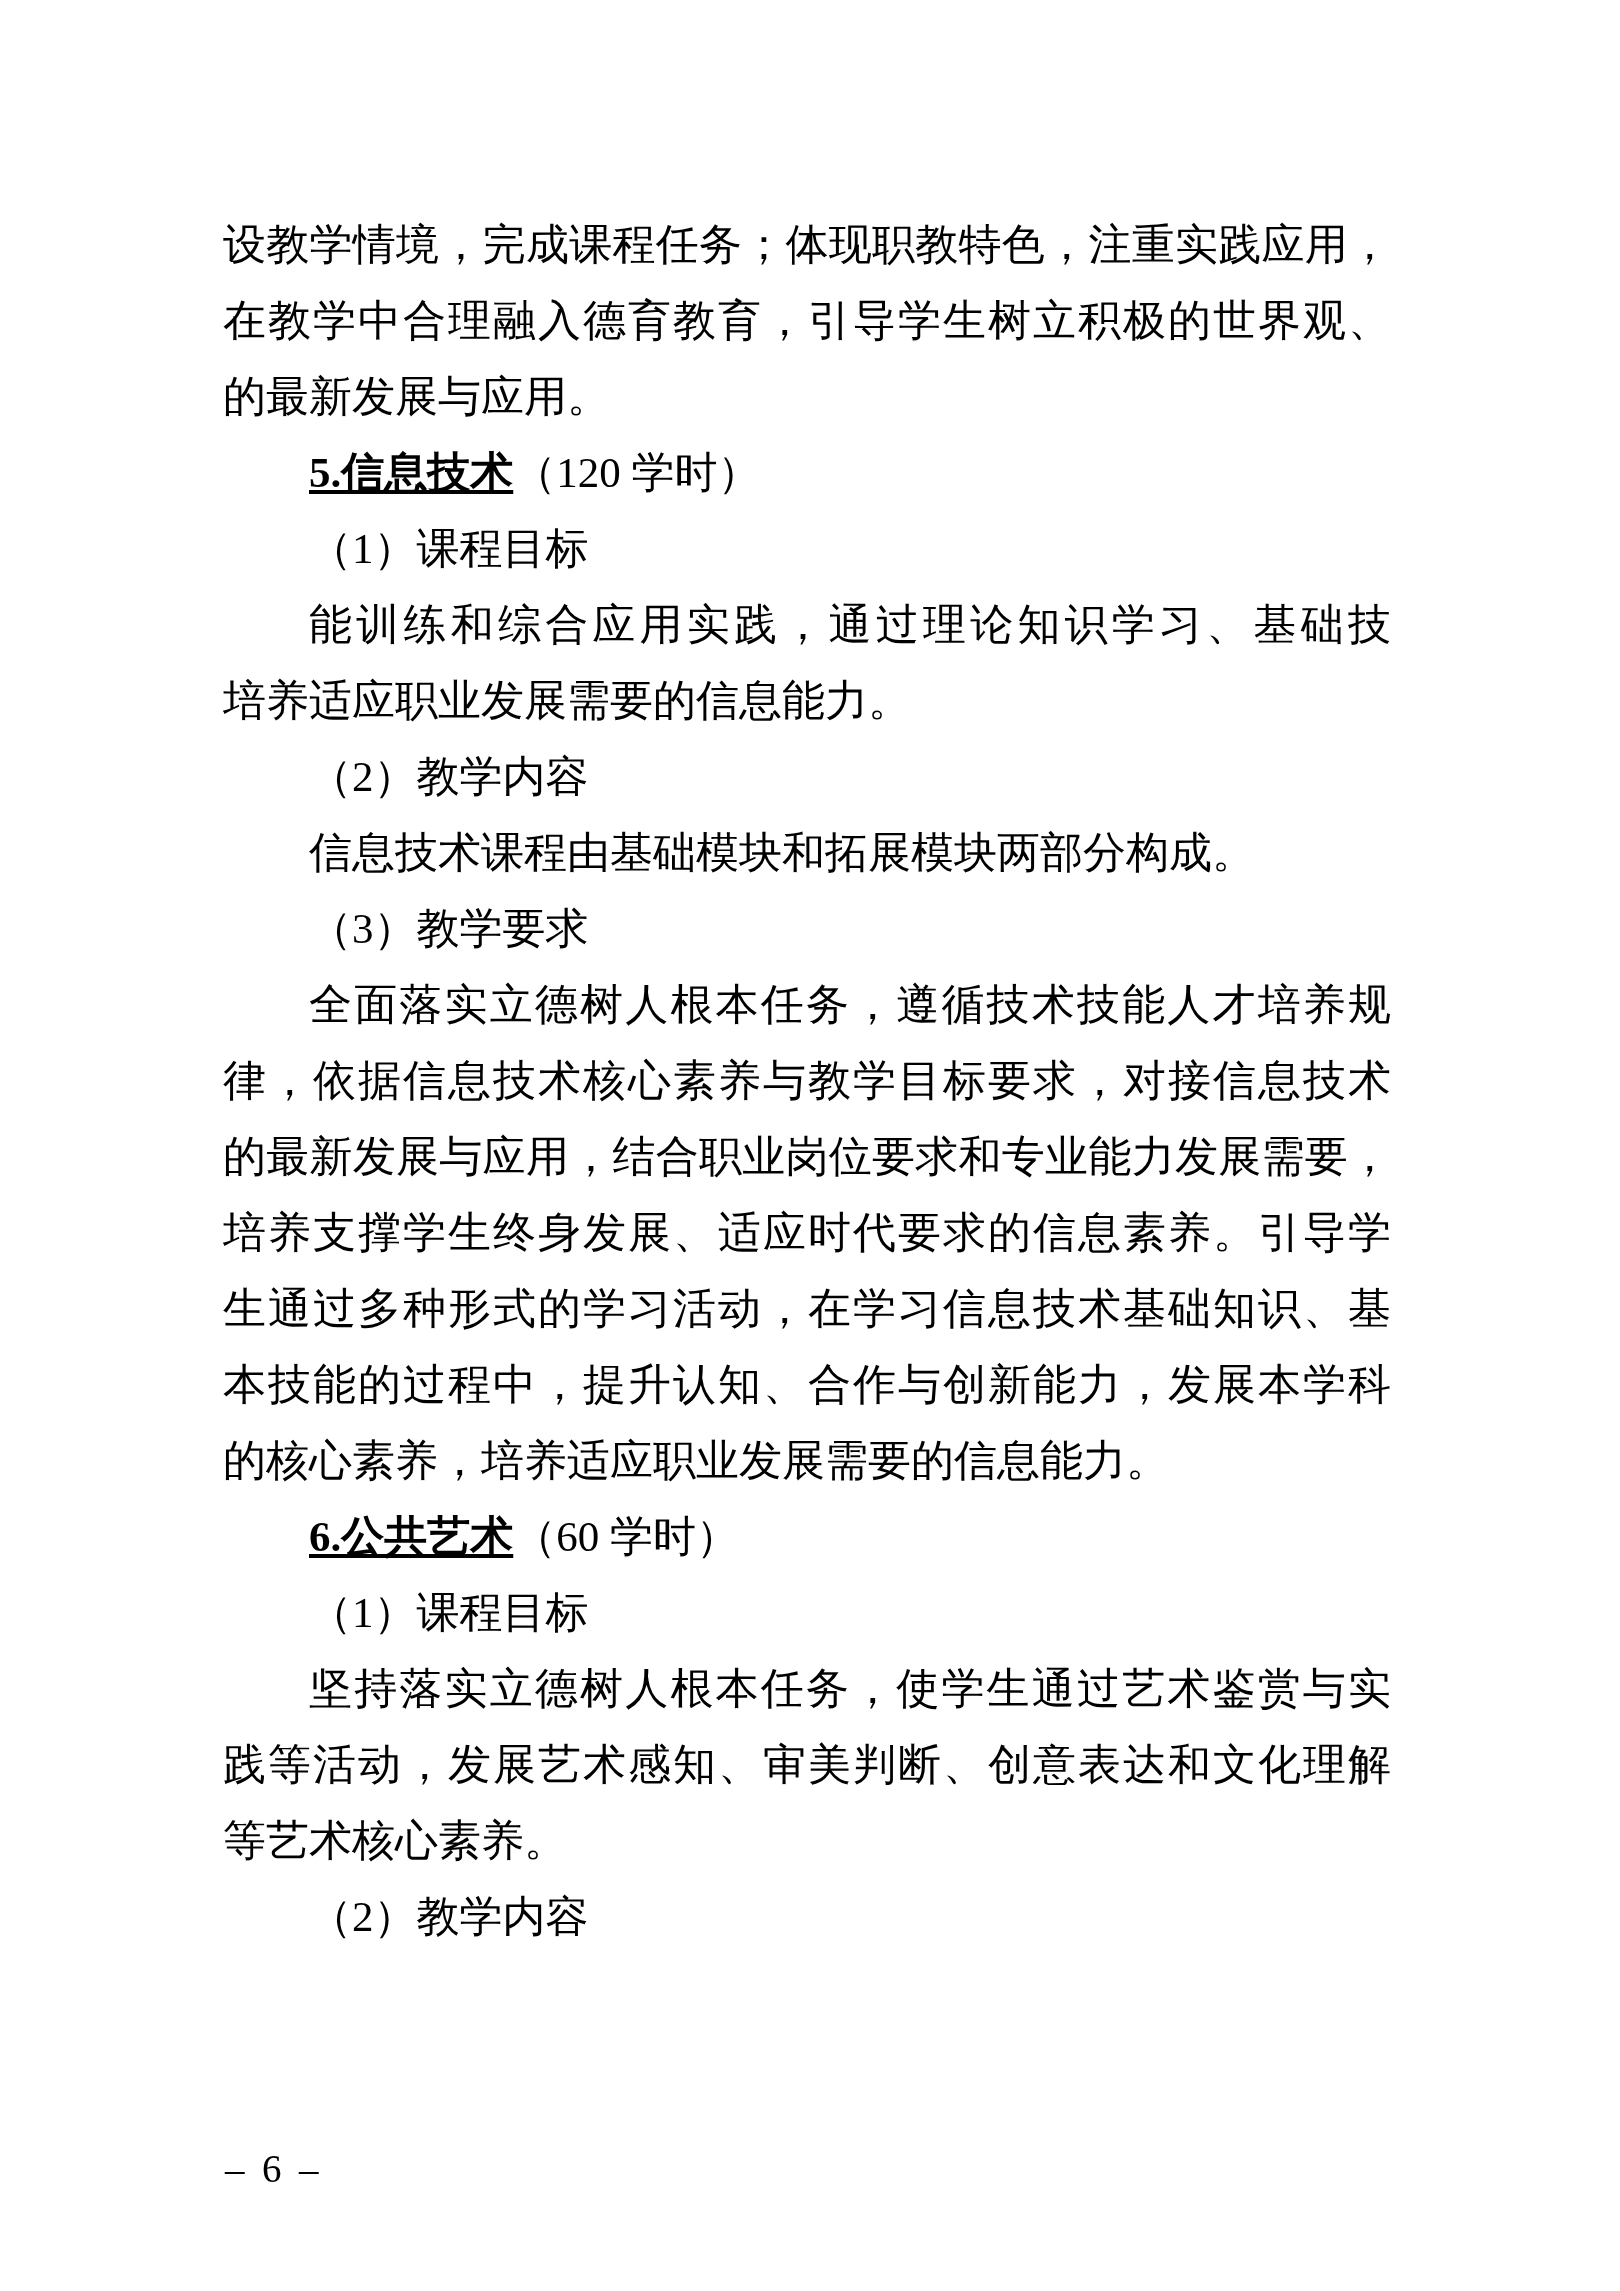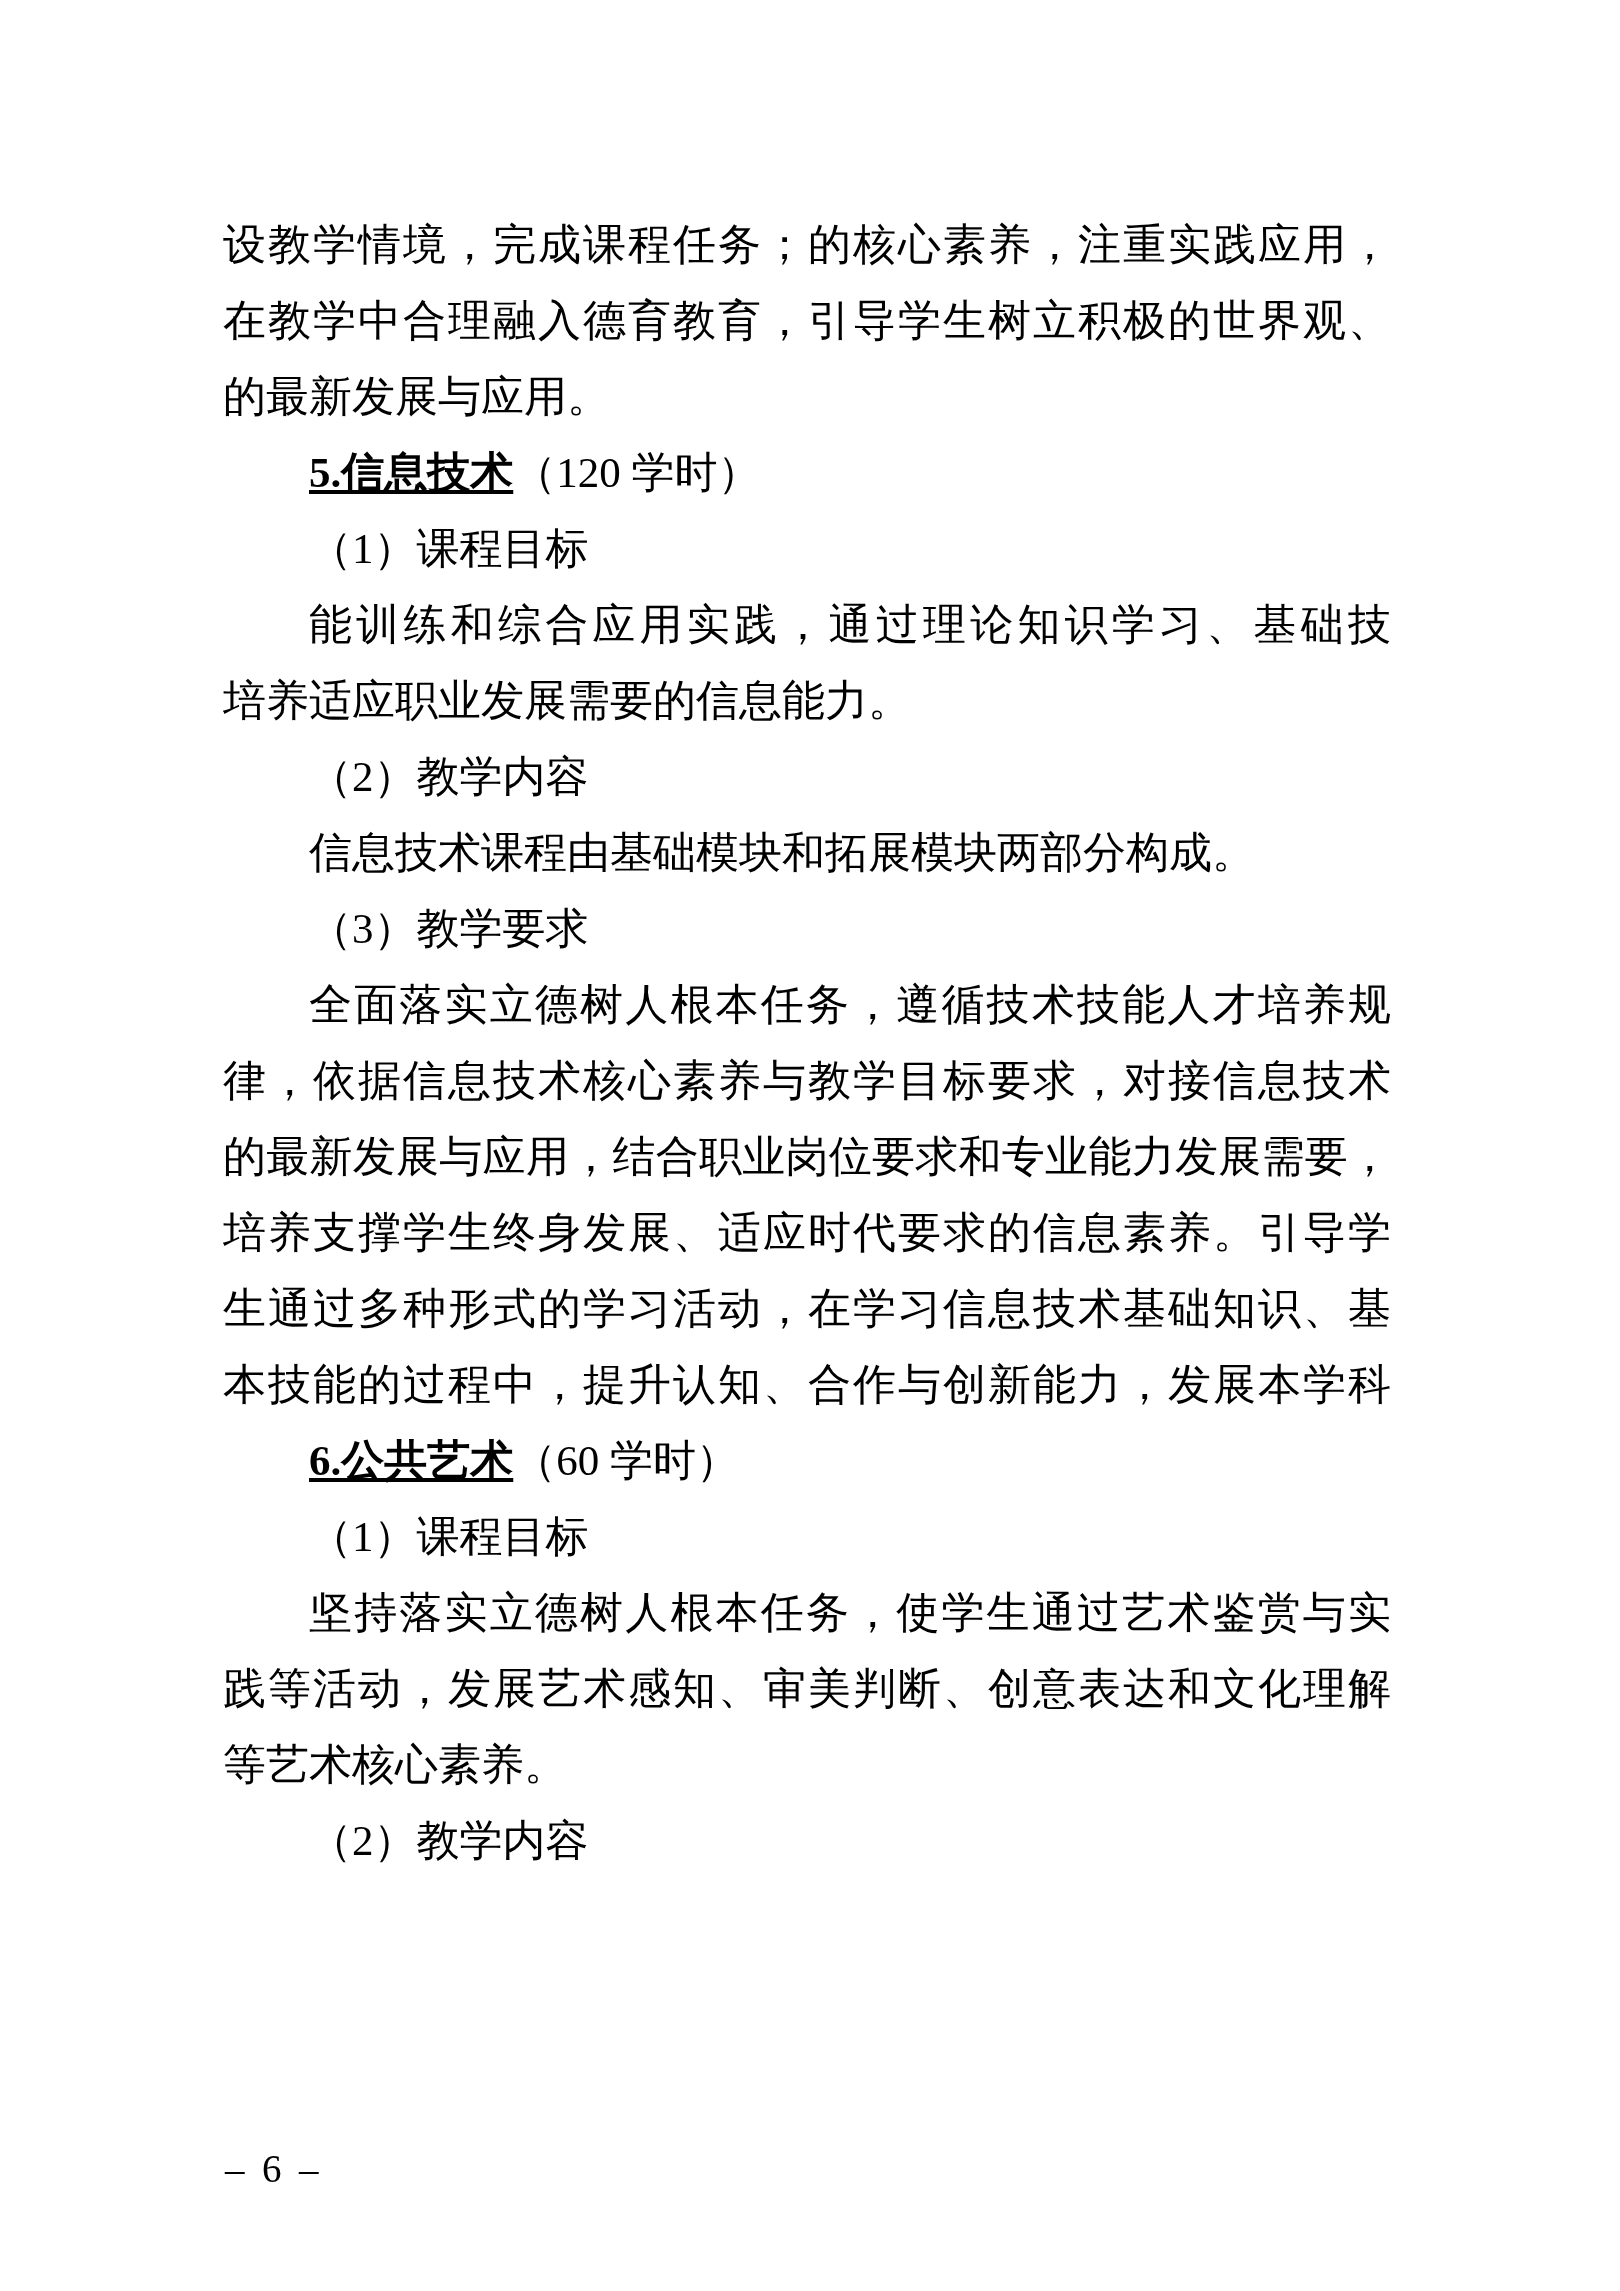--- a/index.html
+++ b/index.html
@@ -48,36 +48,37 @@
     letter-spacing: 3.9px;
     color: #000000;
   }
 </style>
 </head>
 <body>
 
 <div class="page">
 
   <div class="text-block">
-    <div class="line fill">设教学情境，完成课程任务；的核心素养，注重实践应用，</div>
+    <div class="line fill">设教学情境，完成课程任务；体现职教特色，注重实践应用，</div>
     <div class="line fill">在教学中合理融入德育教育，引导学生树立积极的世界观、</div>
     <div class="line">的最新发展与应用。</div>
     <div class="line indent"><span class="bold">5.信息技术</span><span>（120 学时）</span></div>
     <div class="line indent">（1）课程目标</div>
     <div class="line fill indent">能训练和综合应用实践，通过理论知识学习、基础技</div>
     <div class="line">培养适应职业发展需要的信息能力。</div>
     <div class="line indent">（2）教学内容</div>
     <div class="line indent">信息技术课程由基础模块和拓展模块两部分构成。</div>
     <div class="line indent">（3）教学要求</div>
     <div class="line fill indent">全面落实立德树人根本任务，遵循技术技能人才培养规</div>
     <div class="line fill">律，依据信息技术核心素养与教学目标要求，对接信息技术</div>
     <div class="line fill">的最新发展与应用，结合职业岗位要求和专业能力发展需要，</div>
     <div class="line fill">培养支撑学生终身发展、适应时代要求的信息素养。引导学</div>
     <div class="line fill">生通过多种形式的学习活动，在学习信息技术基础知识、基</div>
     <div class="line fill">本技能的过程中，提升认知、合作与创新能力，发展本学科</div>
+    <div class="line">的核心素养，培养适应职业发展需要的信息能力。</div>
     <div class="line indent"><span class="bold">6.公共艺术</span><span>（60 学时）</span></div>
     <div class="line indent">（1）课程目标</div>
     <div class="line fill indent">坚持落实立德树人根本任务，使学生通过艺术鉴赏与实</div>
     <div class="line fill">践等活动，发展艺术感知、审美判断、创意表达和文化理解</div>
     <div class="line">等艺术核心素养。</div>
     <div class="line indent">（2）教学内容</div>
   </div>
 
   <div class="page-footer">– 6 –</div>
 

